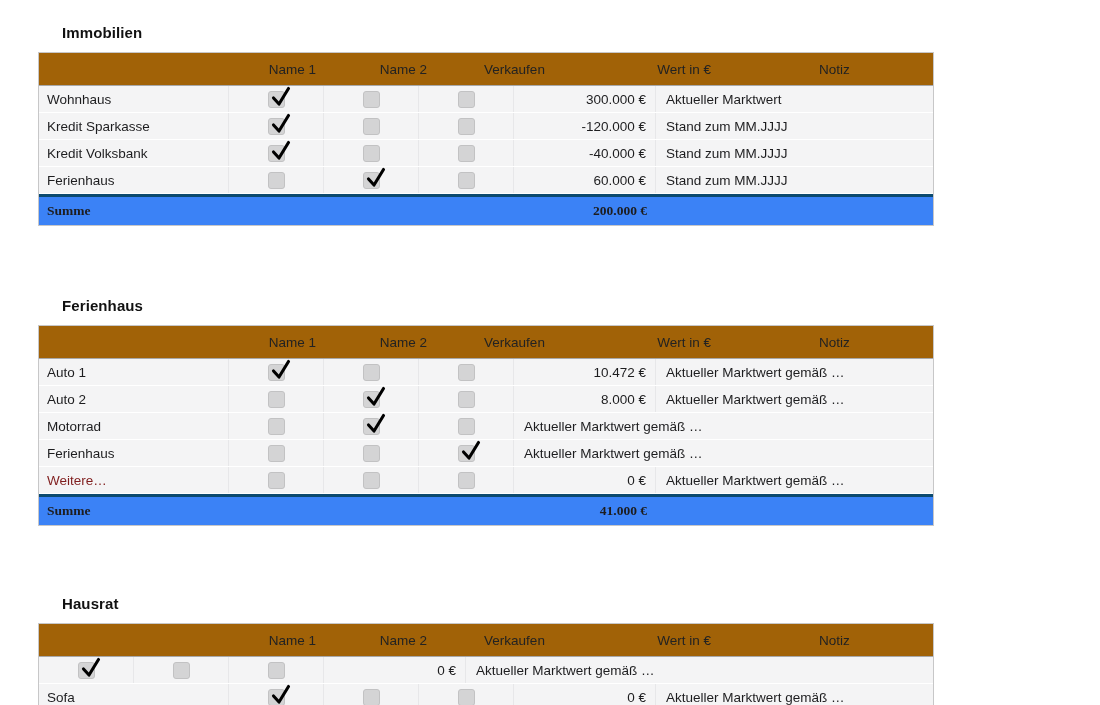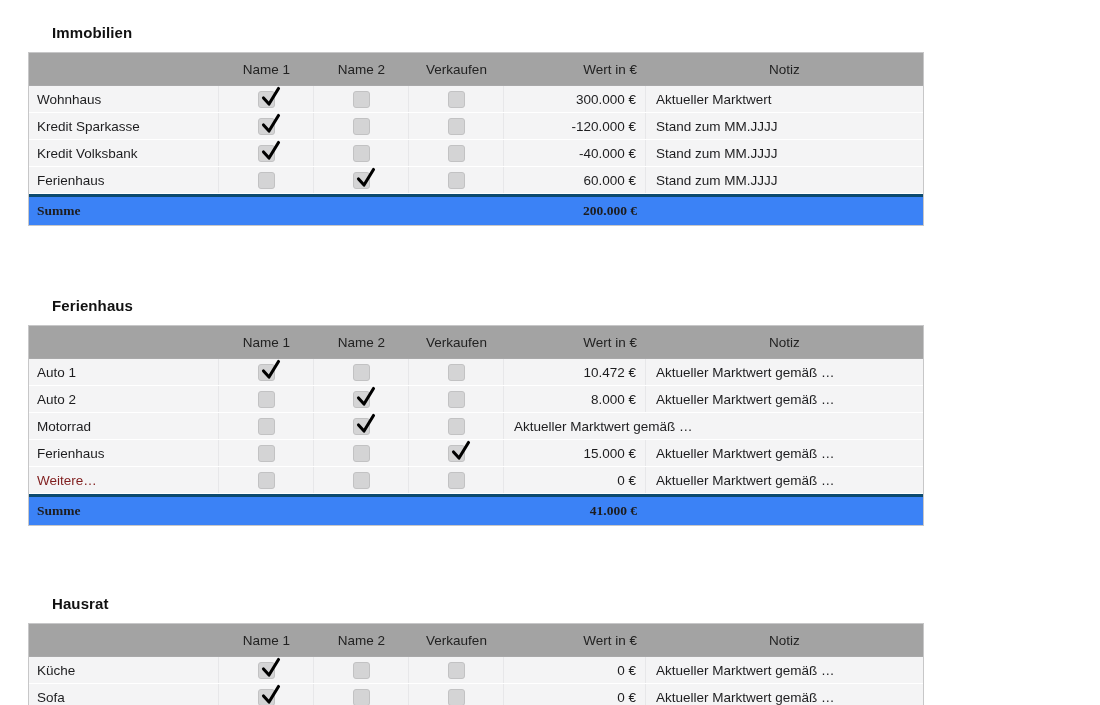--- a/index.html
+++ b/index.html
@@ -1,26 +1,26 @@
 <!DOCTYPE html>
 <html><head>
 <meta charset="utf-8">
 <style>
   html,body { margin:0; padding:0; background:#ffffff; }
   body { font-family:"Liberation Sans", sans-serif; }
   #page { position:relative; width:1100px; height:705px; overflow:hidden; background:#ffffff; }
 
-  .section { position:absolute; left:28px; width:896px; }
+  .section { position:absolute; left:38px; width:896px; }
   .sec-title { margin:0 0 11px 24px; font-size:15px; font-weight:bold; color:#111; letter-spacing:0.1px; }
 
   .tbl { border:1px solid #c7c7c8; background:#f4f4f5; }
 
   .row { display:flex; height:26px; background:#f4f4f5; border-bottom:1px solid #ffffff;
          align-items:stretch; font-size:13.5px; color:#1d1d1f; }
-  .row.head { height:32px; background:#a3a3a3; border-bottom:1px solid #a8a8a9; color:#222; }
+  .row.head { height:32px; background:#a16207; border-bottom:1px solid #a8a8a9; color:#222;gap:16px; }
   .row.summe { height:28px; background:#3b82f6; border-top:3px solid #0c4a6e; border-bottom:none; font-weight:bold;font-family:Liberation Serif, serif; }
 
   .c { display:flex; align-items:center; box-sizing:border-box; overflow:hidden; white-space:nowrap; }
   .c.label  { width:190px; padding-left:8px; border-right:1px solid #e7e7e9; }
   .c.chk    { width:95px;  justify-content:center; border-right:1px solid #e7e7e9; }
   .c.wert   { width:142px; justify-content:flex-end; padding-right:9px; border-right:1px solid #e7e7e9; }
   .c.notiz  { flex:1; padding-left:10px; }
 
   .row.head .c, .row.summe .c { border-right:none; }
   .row.head .c.chk, .row.head .c.notiz { justify-content:center; padding-left:0; }
@@ -202,21 +202,20 @@
           <div class="c chk">
             <span class="cb"></span>
           </div>
           <div class="c chk">
             <span class="cb on">
               <svg width="20" height="22" viewBox="0 0 20 22">
                 <path d="M2.5 13 L8 19 L17.5 3.5" fill="none" stroke="#000" stroke-width="3.1" stroke-linecap="round" stroke-linejoin="round"></path>
               </svg>
             </span>
           </div>
-          <div class="c wert">15.000 €</div>
           <div class="c notiz">Aktueller Marktwert gemäß …</div>
         </div>
         <div class="row">
           <div class="c label muted">Weitere…</div>
           <div class="c chk">
             <span class="cb"></span>
           </div>
           <div class="c chk">
             <span class="cb"></span>
           </div>
@@ -241,21 +240,20 @@
       <div class="tbl">
         <div class="row head">
           <div class="c label"></div>
           <div class="c chk">Name 1</div>
           <div class="c chk">Name 2</div>
           <div class="c chk">Verkaufen</div>
           <div class="c wert">Wert in €</div>
           <div class="c notiz">Notiz</div>
         </div>
         <div class="row">
-          <div class="c label">Küche</div>
           <div class="c chk">
             <span class="cb on">
               <svg width="20" height="22" viewBox="0 0 20 22">
                 <path d="M2.5 13 L8 19 L17.5 3.5" fill="none" stroke="#000" stroke-width="3.1" stroke-linecap="round" stroke-linejoin="round"></path>
               </svg>
             </span>
           </div>
           <div class="c chk">
             <span class="cb"></span>
           </div>

